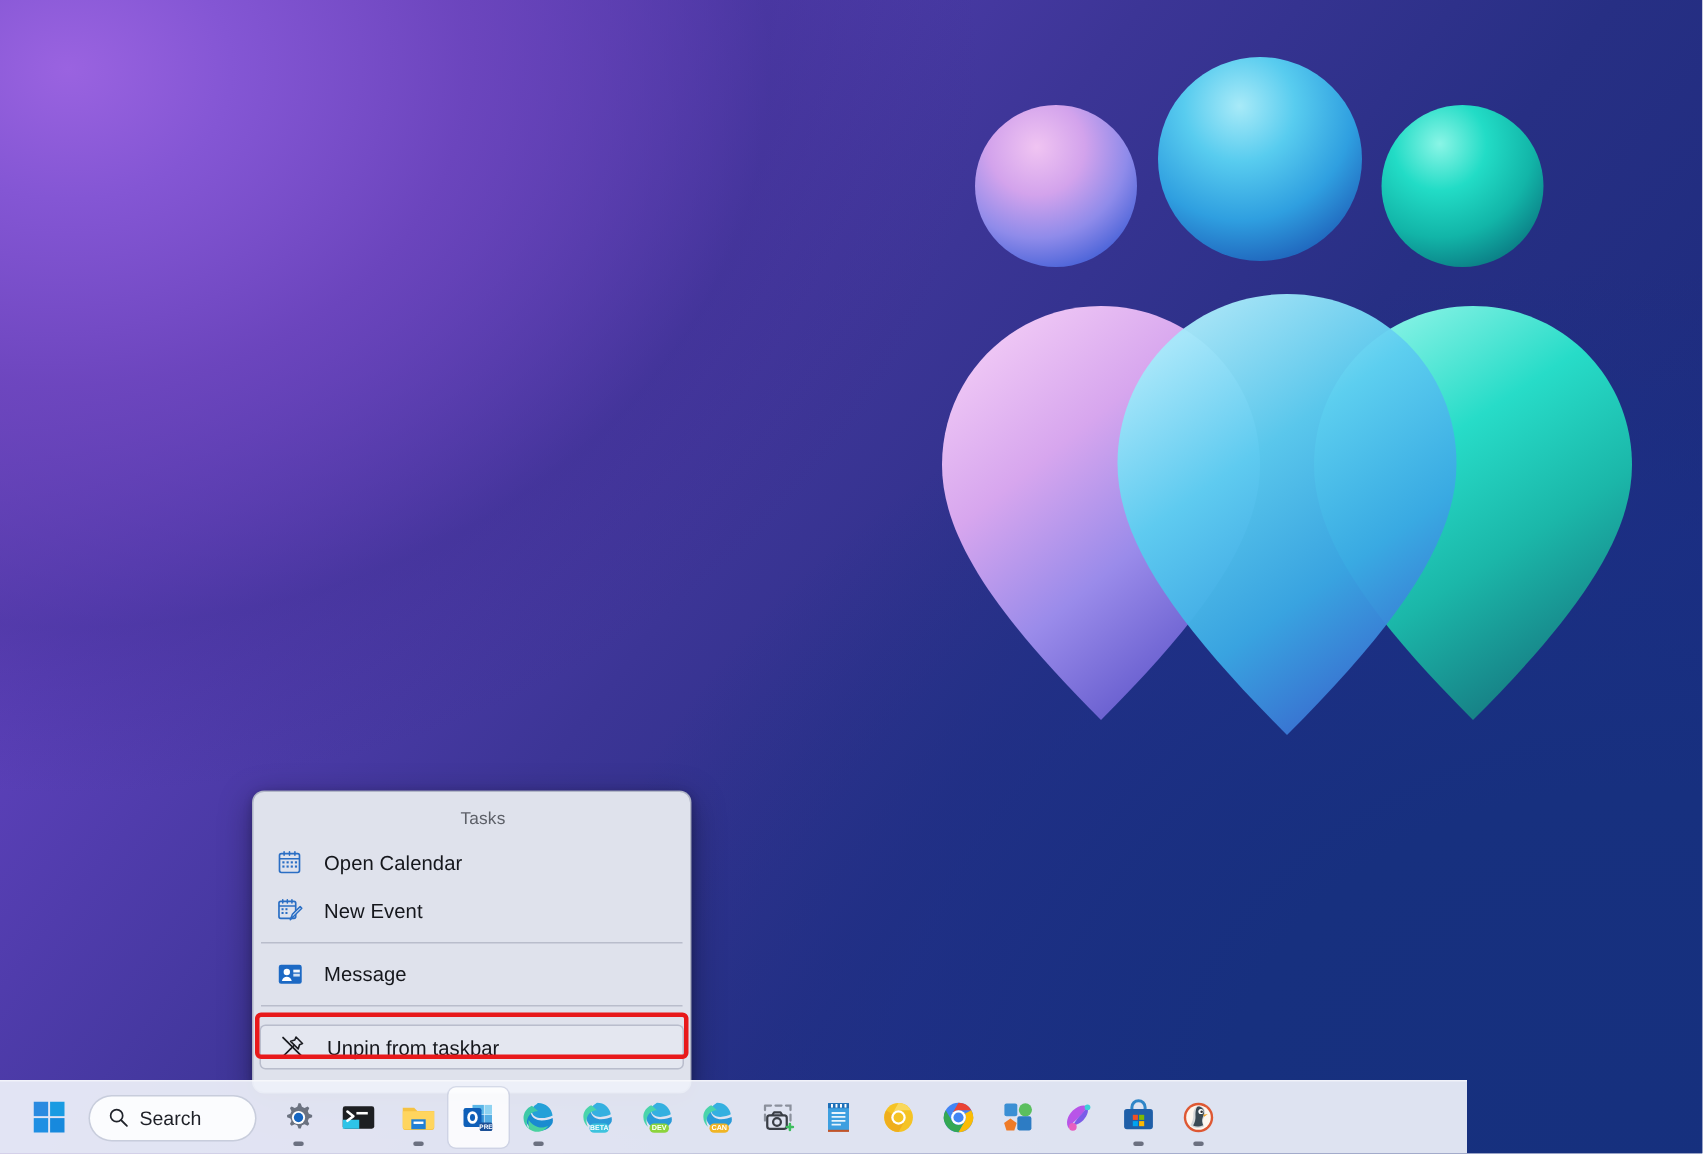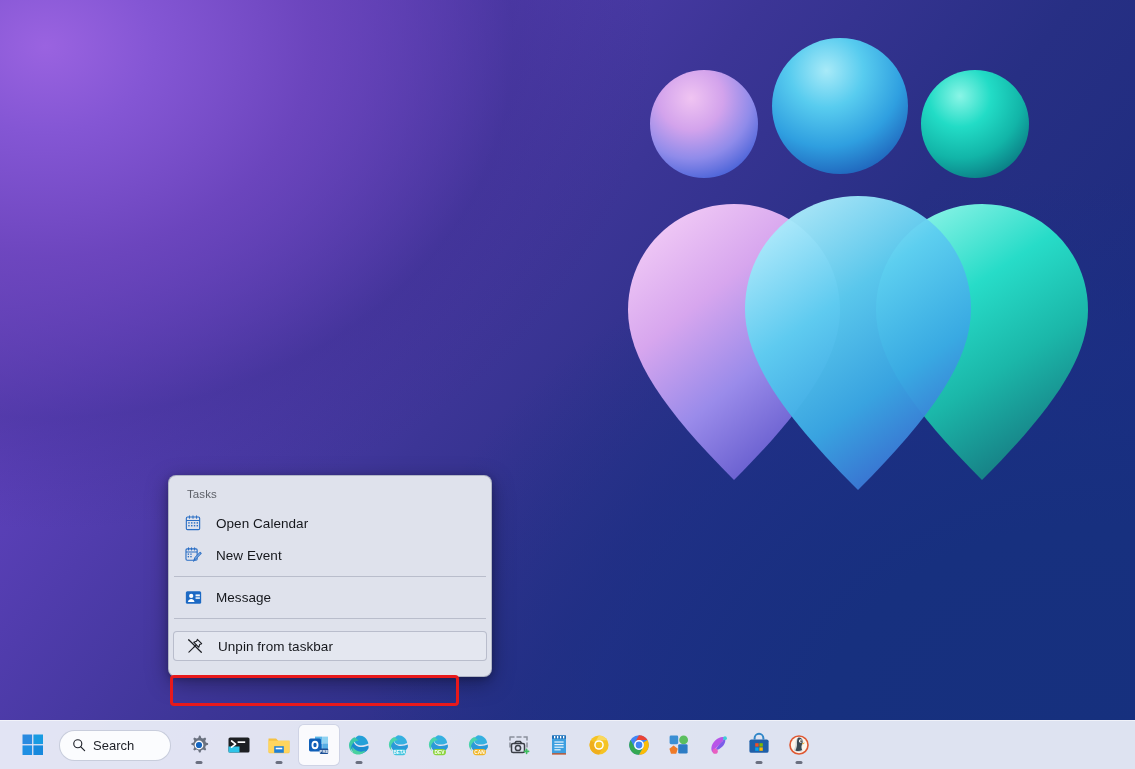--- a/index.html
+++ b/index.html
@@ -22,30 +22,31 @@
   #wallpaper-art {
     position: absolute;
     left: 600px; top: 28px;
     width: 500px; height: 480px;
     pointer-events: none;
   }
 
   
   #context-menu {
     position: absolute;
-    left: 168px; top: 475px;
-    width: 324px;
+    left: 168px; top: 527px;
+    width: 293px;
     background: #dfe2ec;
     border: 1px solid rgba(160,165,185,0.75);
     border-radius: 8px;
     box-shadow: 0 6px 22px rgba(0,0,0,0.34), 0 2px 6px rgba(0,0,0,0.22);
     padding: 4px 3px 3px 3px;
     font-size: 13.5px;
     color: #14161a;
     overflow: hidden;
+    text-align: center;
   }
   .menu-section-label {
     font-size: 11.5px;
     color: #5d6068;
     padding: 8px 0 7px 15px;
     letter-spacing: 0.1px;
   }
   .menu-item {
     display: flex;
     align-items: center;
@@ -88,21 +89,21 @@
     border: 3px solid #e8191b;
     border-radius: 4px;
     pointer-events: none;
     z-index: 40;
   }
 
   
   #taskbar {
     position: absolute;
     left: 0; bottom: 0;
-    width: 1135px; height: 49px;
+    width: 978px; height: 49px;
     background: rgba(238,241,250,0.93);
     border-top: 1px solid rgba(255,255,255,0.55);
     display: flex;
     align-items: center;
     z-index: 20;
     margin-top: 28px;
   }
   #taskbar-left {
     display: flex;
     align-items: center;

